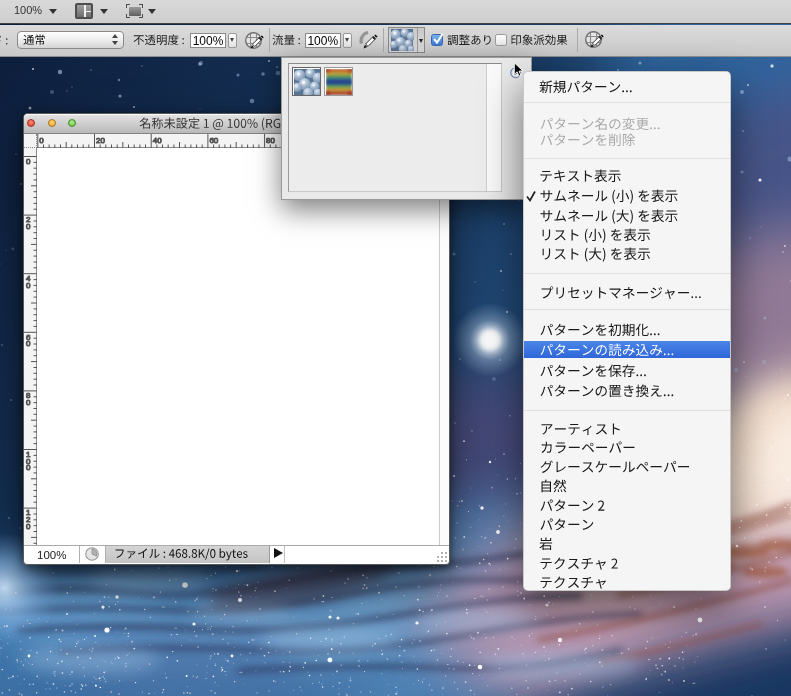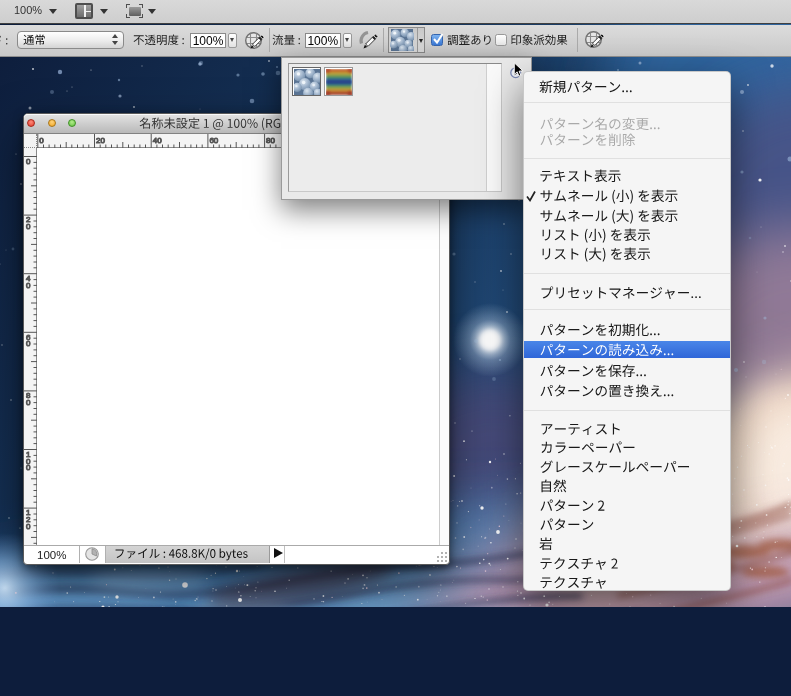--- a/index.html
+++ b/index.html
@@ -1,15 +1,15 @@
 <!DOCTYPE html>
 <html><head><meta charset="utf-8"><style>
 *{margin:0;padding:0;box-sizing:border-box}
 html,body{width:791px;height:696px;overflow:hidden;background:#0d1d3c;font-family:"Liberation Sans",sans-serif}
-#stage{position:absolute;left:0;top:0;width:791px;height:607px;overflow:hidden}
+#stage{position:absolute;left:0;top:0;width:791px;height:696px;overflow:hidden}
 </style></head><body>
 <div id="stage">
 <svg width="791" height="696" viewBox="0 0 791 696" style="position:absolute;left:0;top:0">
 <defs>
 <linearGradient id="sky" x1="0" y1="0" x2="0.9" y2="0.55">
  <stop offset="0" stop-color="#0d1c3a"></stop>
           <stop offset="0.45" stop-color="#163459"></stop>
           <stop offset="1" stop-color="#2a5a8e"></stop>
 </linearGradient>
 <radialGradient id="starglow">

